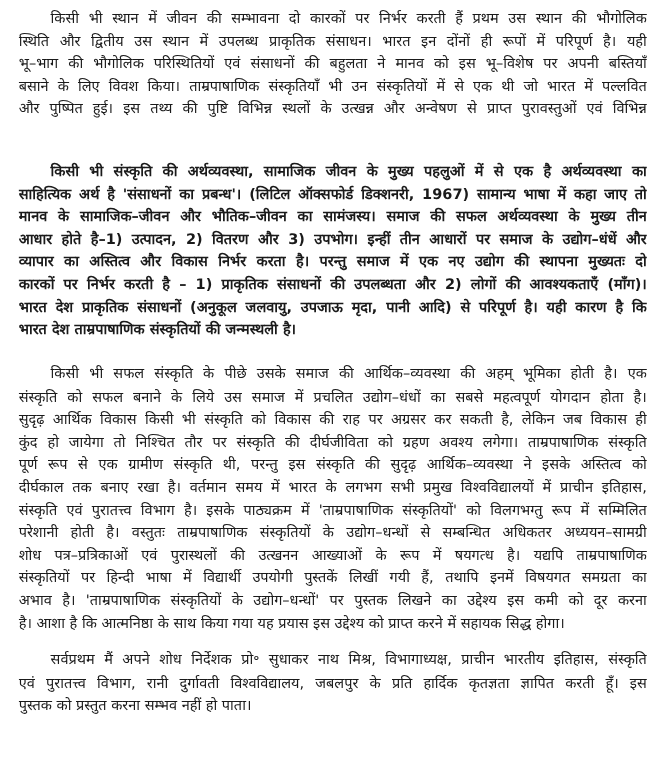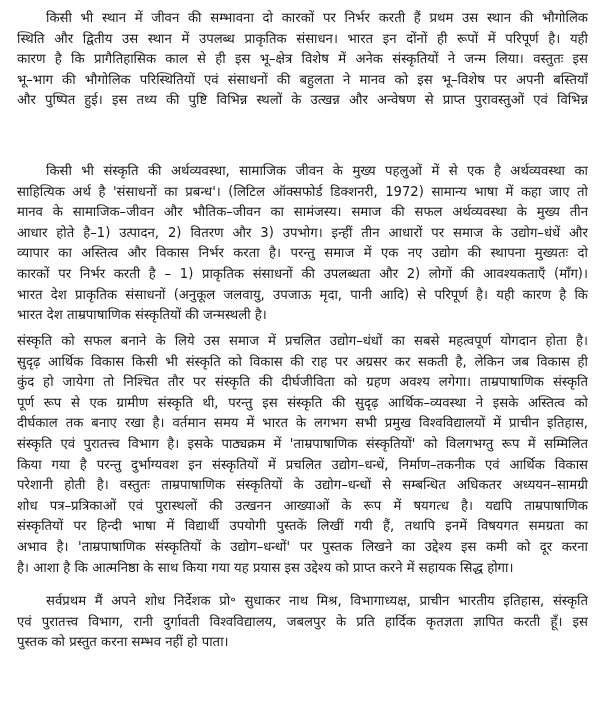--- a/index.html
+++ b/index.html
@@ -20,44 +20,44 @@
   .line.last { text-align-last: left; }
 </style>
 </head>
 <body>
 
 <div class="page">
 
   <p class="para" style="top:8px;">
     <span class="line first">किसी भी स्थान में जीवन की सम्भावना दो कारकों पर निर्भर करती हैं प्रथम उस स्थान की भौगोलिक</span>
     <span class="line">स्थिति और द्वितीय उस स्थान में उपलब्ध प्राकृतिक संसाधन। भारत इन दोंनों ही रूपों में परिपूर्ण है। यही</span>
-    <span class="line">कारण है कि प्रागैतिहासिक काल से ही इस भू–क्षेत्र विशेष में अनेक संस्कृतियों ने जन्म लिया। वस्तुतः इस</span>
     <span class="line">भू–भाग की भौगोलिक परिस्थितियों एवं संसाधनों की बहुलता ने मानव को इस भू–विशेष पर अपनी बस्तियाँ</span>
+    <span class="line">बसाने के लिए विवश किया। ताम्रपाषाणिक संस्कृतियाँ भी उन संस्कृतियों में से एक थी जो भारत में पल्लवित</span>
     <span class="line">और पुष्पित हुई। इस तथ्य की पुष्टि विभिन्न स्थलों के उत्खन्न और अन्वेषण से प्राप्त पुरावस्तुओं एवं विभिन्न</span>
   </p>
 
-  <p class="para" style="top:161px;">
+  <p class="para" style="top:147px;font-weight:bold;">
     <span class="line first">किसी भी संस्कृति की अर्थव्यवस्था, सामाजिक जीवन के मुख्य पहलुओं में से एक है अर्थव्यवस्था का</span>
-    <span class="line">साहित्यिक अर्थ है 'संसाधनों का प्रबन्ध'। (लिटिल ऑक्सफोर्ड डिक्शनरी, 1972) सामान्य भाषा में कहा जाए तो</span>
+    <span class="line">साहित्यिक अर्थ है 'संसाधनों का प्रबन्ध'। (लिटिल ऑक्सफोर्ड डिक्शनरी, 1967) सामान्य भाषा में कहा जाए तो</span>
     <span class="line">मानव के सामाजिक–जीवन और भौतिक–जीवन का सामंजस्य। समाज की सफल अर्थव्यवस्था के मुख्य तीन</span>
     <span class="line">आधार होते है–1) उत्पादन, 2) वितरण और 3) उपभोग। इन्हीं तीन आधारों पर समाज के उद्योग–धंधें और</span>
     <span class="line">व्यापार का अस्तित्व और विकास निर्भर करता है। परन्तु समाज में एक नए उद्योग की स्थापना मुख्यतः दो</span>
     <span class="line">कारकों पर निर्भर करती है – 1) प्राकृतिक संसाधनों की उपलब्धता और 2) लोगों की आवश्यकताएँ (माँग)।</span>
     <span class="line">भारत देश प्राकृतिक संसाधनों (अनुकूल जलवायु, उपजाऊ मृदा, पानी आदि) से परिपूर्ण है। यही कारण है कि</span>
     <span class="line last">भारत देश ताम्रपाषाणिक संस्कृतियों की जन्मस्थली है।</span>
   </p>
 
   <p class="para" style="top:331px;">
+    <span class="line first">किसी भी सफल संस्कृति के पीछे उसके समाज की आर्थिक–व्यवस्था की अहम् भूमिका होती है। एक</span>
     <span class="line">संस्कृति को सफल बनाने के लिये उस समाज में प्रचलित उद्योग–धंधों का सबसे महत्वपूर्ण योगदान होता है।</span>
     <span class="line">सुदृढ़ आर्थिक विकास किसी भी संस्कृति को विकास की राह पर अग्रसर कर सकती है, लेकिन जब विकास ही</span>
     <span class="line">कुंद हो जायेगा तो निश्चित तौर पर संस्कृति की दीर्घजीविता को ग्रहण अवश्य लगेगा। ताम्रपाषाणिक संस्कृति</span>
     <span class="line">पूर्ण रूप से एक ग्रामीण संस्कृति थी, परन्तु इस संस्कृति की सुदृढ़ आर्थिक–व्यवस्था ने इसके अस्तित्व को</span>
     <span class="line">दीर्घकाल तक बनाए रखा है। वर्तमान समय में भारत के लगभग सभी प्रमुख विश्वविद्यालयों में प्राचीन इतिहास,</span>
     <span class="line">संस्कृति एवं पुरातत्त्व विभाग है। इसके पाठ्यक्रम में 'ताम्रपाषाणिक संस्कृतियों' को विलगभग्तु रूप में सम्मिलित</span>
-    <span class="line">किया गया है परन्तु दुर्भाग्यवश इन संस्कृतियों में प्रचलित उद्योग–धन्धें, निर्माण–तकनीक एवं आर्थिक विकास</span>
     <span class="line">परेशानी होती है। वस्तुतः ताम्रपाषाणिक संस्कृतियों के उद्योग–धन्धों से सम्बन्धित अधिकतर अध्ययन–सामग्री</span>
     <span class="line">शोध पत्र–प्रत्रिकाओं एवं पुरास्थलों की उत्खनन आख्याओं के रूप में षयगत्ध है। यद्यपि ताम्रपाषाणिक</span>
     <span class="line">संस्कृतियों पर हिन्दी भाषा में विद्यार्थी उपयोगी पुस्तकें लिखीं गयी हैं, तथापि इनमें विषयगत समग्रता का</span>
     <span class="line">अभाव है। 'ताम्रपाषाणिक संस्कृतियों के उद्योग–धन्धों' पर पुस्तक लिखने का उद्देश्य इस कमी को दूर करना</span>
     <span class="line last">है। आशा है कि आत्मनिष्ठा के साथ किया गया यह प्रयास इस उद्देश्य को प्राप्त करने में सहायक सिद्ध होगा।</span>
   </p>
 
   <p class="para" style="top:591px;">
     <span class="line first">सर्वप्रथम मैं अपने शोध निर्देशक प्रो॰ सुधाकर नाथ मिश्र, विभागाध्यक्ष, प्राचीन भारतीय इतिहास, संस्कृति</span>
     <span class="line">एवं पुरातत्त्व विभाग, रानी दुर्गावती विश्वविद्यालय, जबलपुर के प्रति हार्दिक कृतज्ञता ज्ञापित करती हूँ। इस</span>

